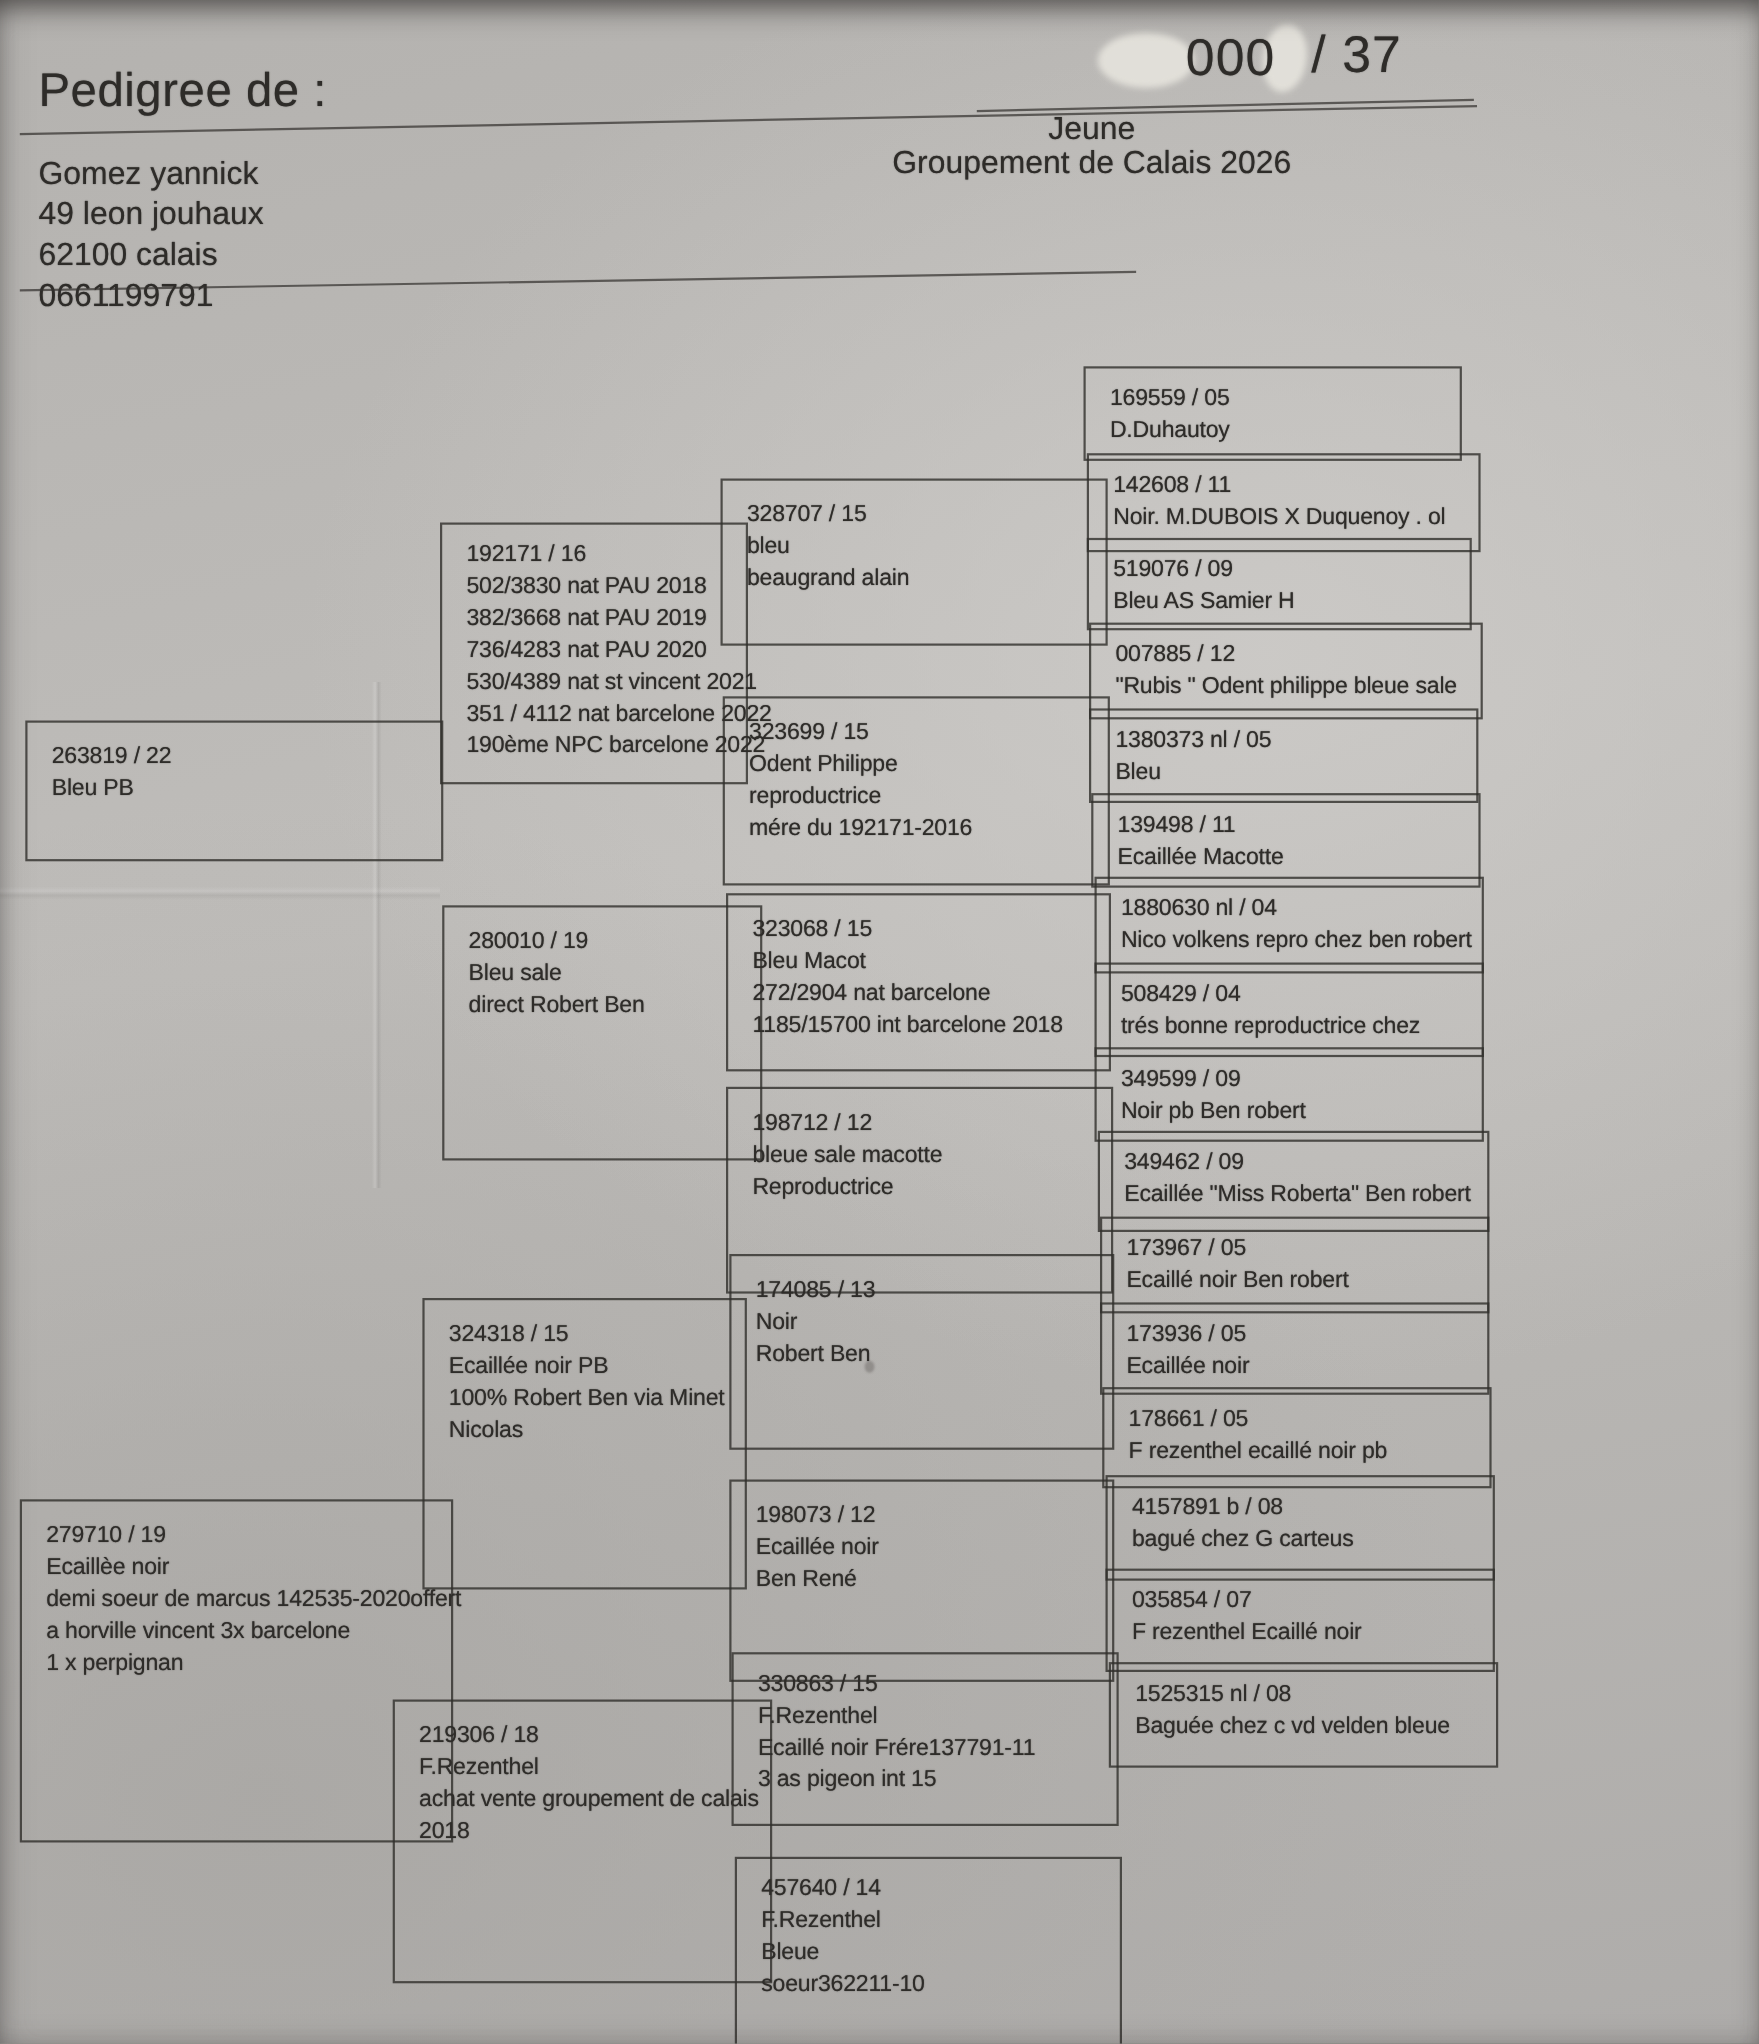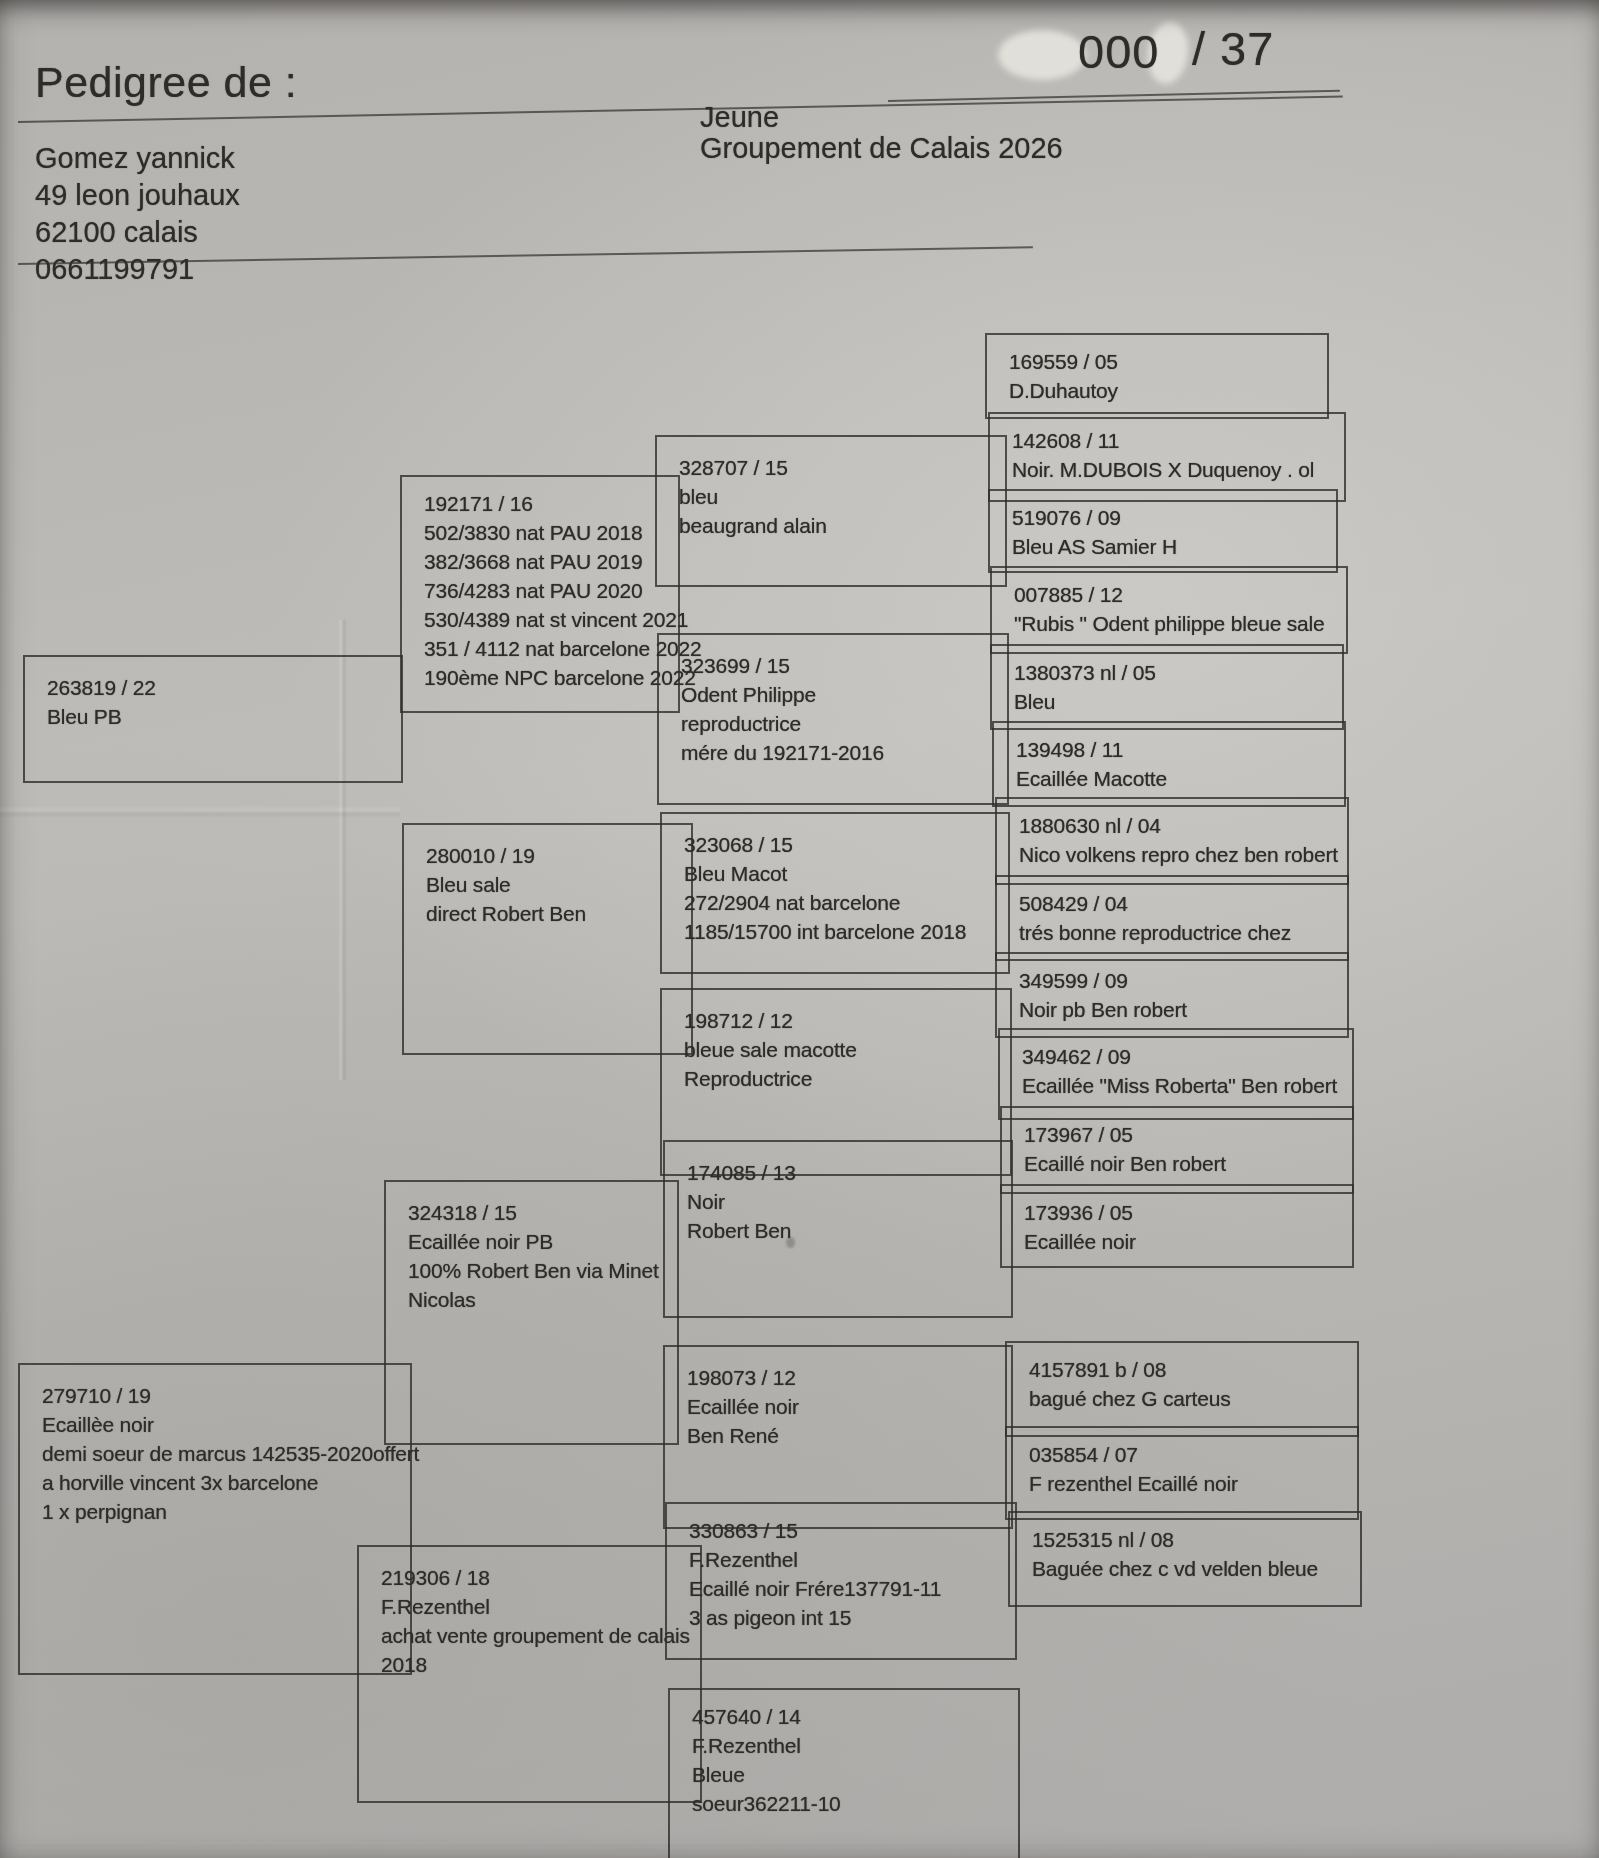--- a/index.html
+++ b/index.html
@@ -19,21 +19,21 @@
     content:""; position:absolute; inset:0; pointer-events:none;
     box-shadow:
       inset 0 20px 26px -14px rgba(48,46,44,.75),
       inset 16px 0 36px -22px rgba(48,46,44,.4),
       inset -12px 0 34px -24px rgba(48,46,44,.35),
       inset 0 -14px 34px -24px rgba(48,46,44,.4);
   }
   .title { position:absolute; left:35px; top:58px; font-size:43px; letter-spacing:.5px; }
   .owner { position:absolute; left:35px; top:140px; font-size:29px; line-height:37px; }
   .ring  { position:absolute; font-size:47px; letter-spacing:1px; }
-  .event { position:absolute; left:700px; top:102px; width:585px; text-align:left;
+  .event { position:absolute; left:700px; top:102px; width:585px; text-align:center;
            font-size:29px; line-height:31px; }
   .rule  { position:absolute; height:0; border-top:2px solid rgba(52,50,47,.72);
            transform-origin:left center; }
   .box   { position:absolute; border:2px solid rgba(48,46,43,.8);
            font-size:21px; line-height:29px; letter-spacing:-.2px;
            padding:16px 6px 0 22px; white-space:nowrap; overflow:visible; }
   .box.pad-sm { padding-top:12px; }
   .bl { white-space:nowrap; }
   .blob { position:absolute; background:#e6e4dd; border-radius:50%; filter:blur(3px); opacity:.9; }
   .crease-v { position:absolute; left:338px; top:620px; width:9px; height:460px; pointer-events:none;
@@ -199,20 +199,24 @@
       <div class="bl">Ecaillée "Miss Roberta" Ben robert</div>
     </div>
   <div class="box pad-sm" style="left:1000px;top:1106px;width:322px;height:72px">
       <div class="bl">173967 / 05</div>
       <div class="bl">Ecaillé noir Ben robert</div>
     </div>
   <div class="box pad-sm" style="left:1000px;top:1184px;width:322px;height:68px">
       <div class="bl">173936 / 05</div>
       <div class="bl">Ecaillée noir</div>
     </div>
+  <div class="box pad-sm" style="left:1002px;top:1261px;width:322px;height:76px">
+      <div class="bl">178661 / 05</div>
+      <div class="bl">F rezenthel ecaillé noir pb</div>
+    </div>
   <div class="box pad-sm" style="left:1005px;top:1341px;width:322px;height:80px">
       <div class="bl">4157891 b / 08</div>
       <div class="bl">bagué chez G carteus</div>
     </div>
   <div class="box pad-sm" style="left:1005px;top:1426px;width:322px;height:78px">
       <div class="bl">035854 / 07</div>
       <div class="bl">F rezenthel Ecaillé noir</div>
     </div>
   <div class="box pad-sm" style="left:1008px;top:1511px;width:322px;height:80px">
       <div class="bl">1525315 nl / 08</div>

